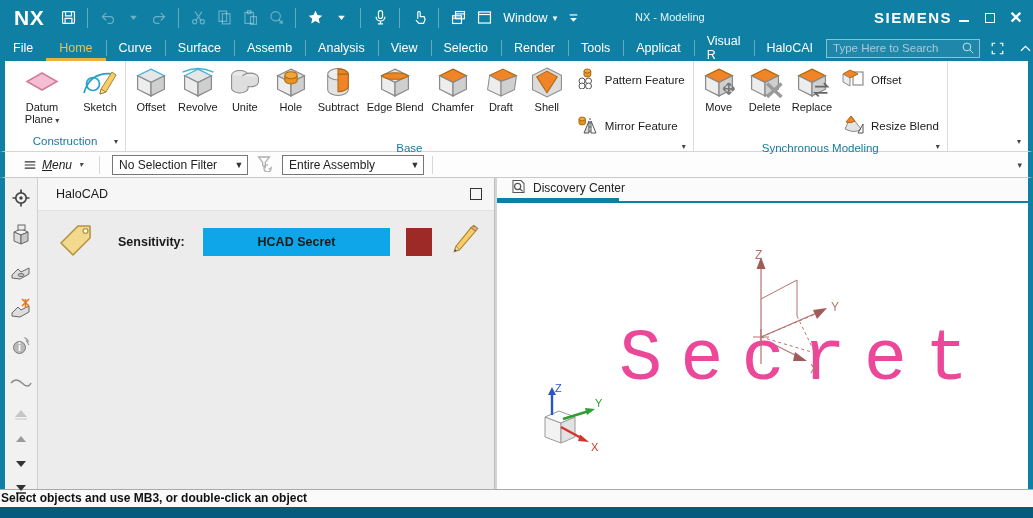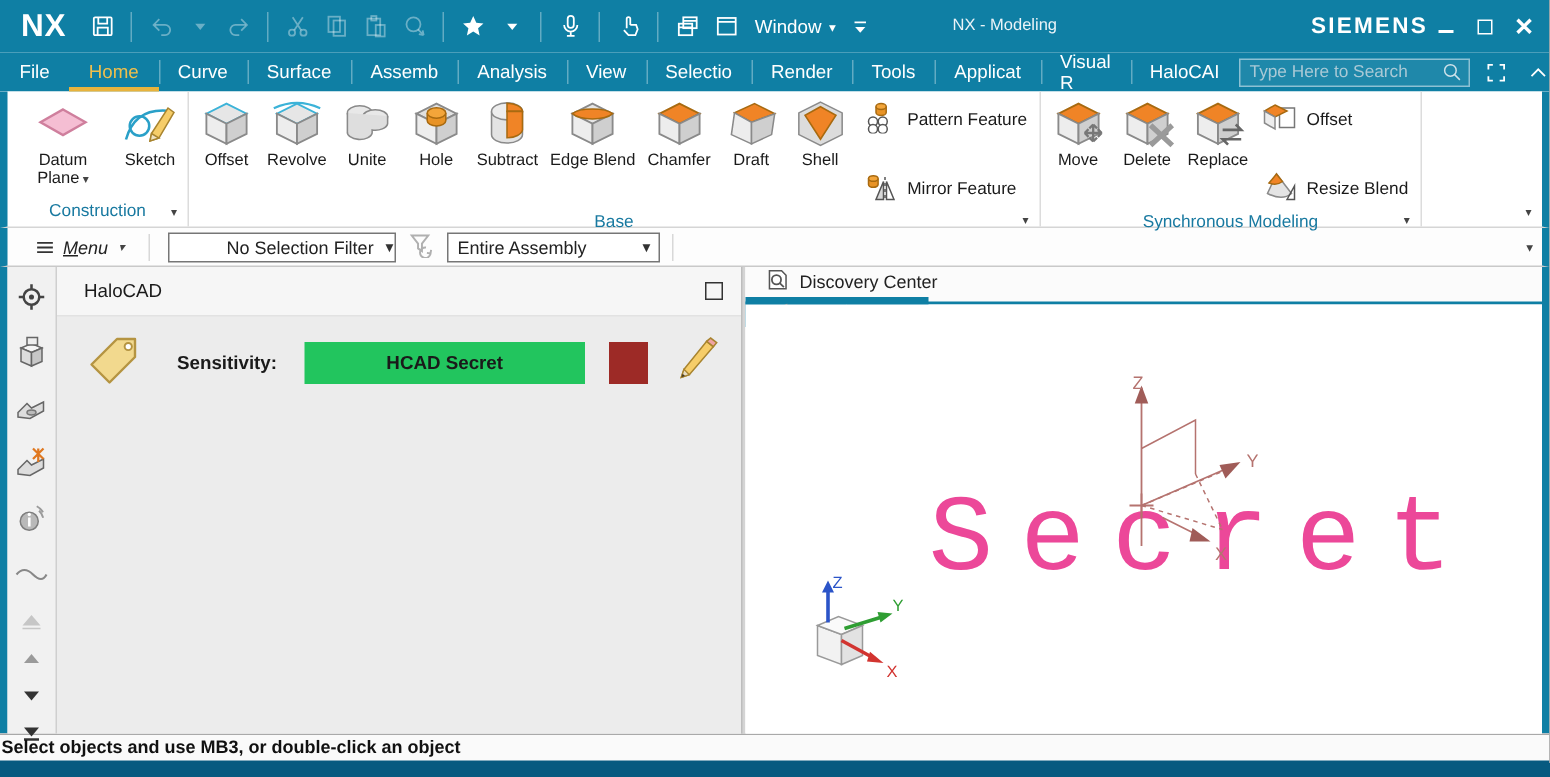--- a/index.html
+++ b/index.html
@@ -59,42 +59,42 @@
   
   .selbar { height:26px; background:#fdfdfd; border-left:5px solid #0f7fa4; border-right:5px solid #0f7fa4; border-bottom:1px solid #c9c9c9; display:flex; align-items:center; padding-left:10px; font-size:12px; color:#222; }
   .menu-btn { display:flex; align-items:center; gap:5px; padding:0 8px;font-style:italic; }
   .menu-btn svg { width:14px; height:14px; stroke:#333; stroke-width:1.4; }
   .menu-label::first-letter { text-decoration:underline; }
   .sb-caret { font-size:8px; color:#444; margin-left:2px; }
   .sb-sep { width:1px; height:18px; background:#d8d8d8; margin:0 8px; }
   .combo { height:20px; border:1px solid #767676; background:#fff; display:flex; align-items:center; font-size:12px; }
   .combo .cval { padding:0 6px; flex:1; white-space:nowrap; }
   .combo .ccaret { width:16px; text-align:center; font-size:9px; color:#333; }
-  .combo.filter { width:152px; margin-left:4px;padding-left:32px; }
+  .combo.filter { width:136px; margin-left:4px; }
   .combo.scope { width:142px; }
   .funnel { margin:0 8px; }
   .funnel svg { width:18px; height:18px; stroke:#b0b0b0; fill:none; stroke-width:1.3; }
   .selbar .overflow { margin-left:auto; margin-right:6px; font-size:9px; color:#444; }
 
   
   .main { height:311px; display:flex; border-left:5px solid #0f7fa4; border-right:5px solid #0f7fa4; background:#ececec; }
   .sidebar { width:33px; background:#f1f1f1; border-right:1px solid #cfcfcf; display:flex; flex-direction:column; align-items:center; padding:8px 0 2px 0; gap:13px; }
   .side-icon { width:26px; height:26px; display:flex; align-items:center; justify-content:center; }
   .side-icon svg { width:24px; height:24px; }
   .side-icon.small { height:12px; }
   .side-icon.push { margin-top:auto; }
 
   .panel { width:456px; display:flex; flex-direction:column; background:#ececec; }
   .panel-header { height:32px; background:#f6f6f6; display:flex; align-items:center; padding:0 12px 0 18px; font-size:12.5px; color:#1a1a1a; }
   .panel-header .ph-square { margin-left:auto; width:12px; height:12px; border:1.5px solid #333; }
   .panel-body { flex:1; background:#ececec; border-top:1px solid #e2e2e2;font-weight:bold; }
   .sens-row { display:flex; align-items:center; padding:10px 14px 0 16px; height:52px; }
   .tag-wrap svg { width:42px; height:40px; }
   .sens-label { font-size:12.5px; color:#1a1a1a; margin-left:22px; }
-  .sens-value { width:204px; height:28px; background:#22c55e; margin-left:18px; display:flex; align-items:center; justify-content:center; font-size:12.5px; color:#1a1a1a; }
+  .sens-value { width:204px; height:28px; background:#0ea5e9; margin-left:18px; display:flex; align-items:center; justify-content:center; font-size:12.5px; color:#1a1a1a; }
   .swatch { width:28px; height:28px; margin-left:16px; }
   .pencil-wrap { margin-left:16px; }
   .pencil-wrap svg { width:32px; height:32px; }
 
   .splitter { width:3px; background:#d4d4d4; border-left:1px solid #bdbdbd; }
 
   .viewport { flex:1; display:flex; flex-direction:column; background:#fff; }
   .vtabs { height:25px; background:#fbfbfb; display:flex; align-items:flex-start; border-bottom:2px solid #0f7fa4;flex-direction:column; }
   .vtab { display:flex; align-items:center; gap:6px; padding:0 13px; font-size:12px; color:#222; }
   .vtab svg { width:17px; height:17px; }

